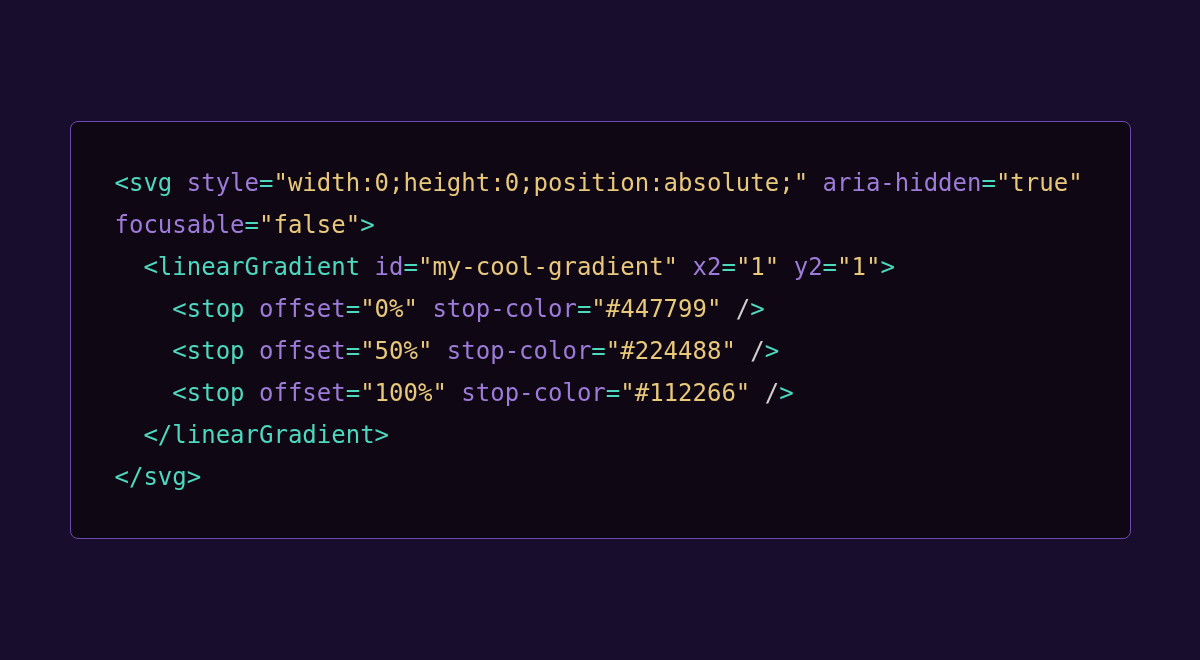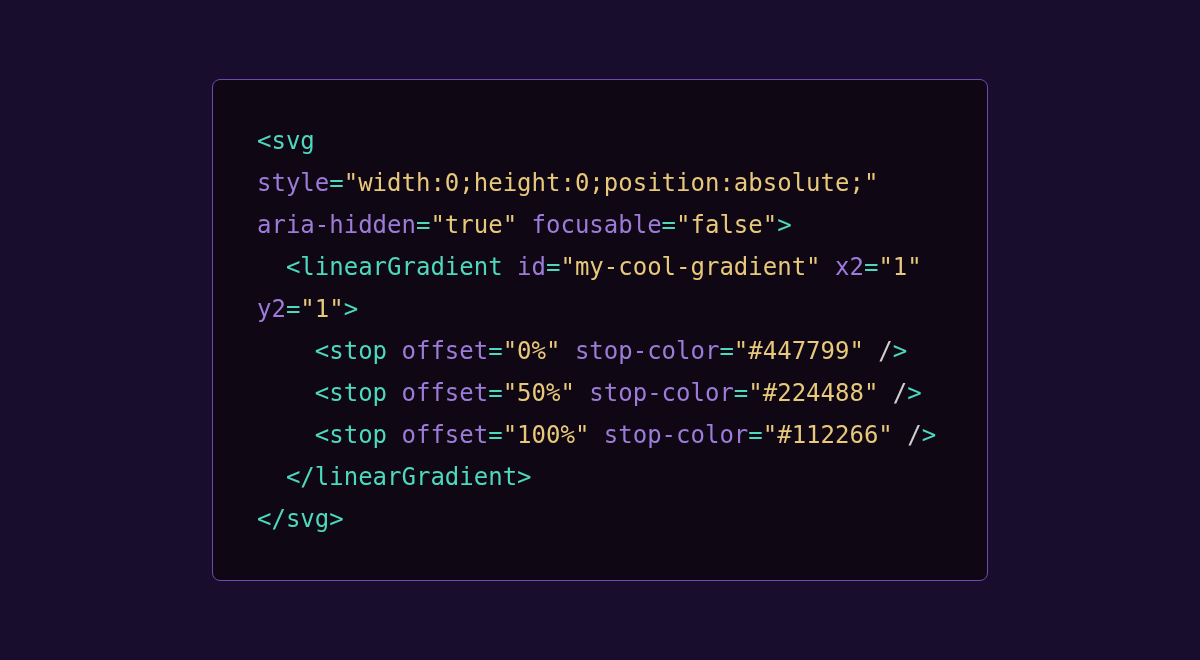--- a/index.html
+++ b/index.html
@@ -10,21 +10,21 @@
       display: flex;
       align-items: center;
       justify-content: center;
       font-family: ui-monospace, 'SF Mono', Menlo, Monaco, Consolas, monospace;
     }
     .code-block {
       background: #100715;
       border: 1px solid #6d4aae;
       border-radius: 8px;
       padding: 40px 44px;
-      width: 776px;
+      width: 1061px;
       font-size: 24px;
       line-height: 1.75;
       white-space: pre-wrap;
       word-wrap: break-word;
     }
     .tag { color: #4dd9bd; }
     .attr { color: #9d7bd8; }
     .val { color: #e8c87a; }
     .punct { color: #4dd9bd; }
     .slash { color: #cfcfcf; }

